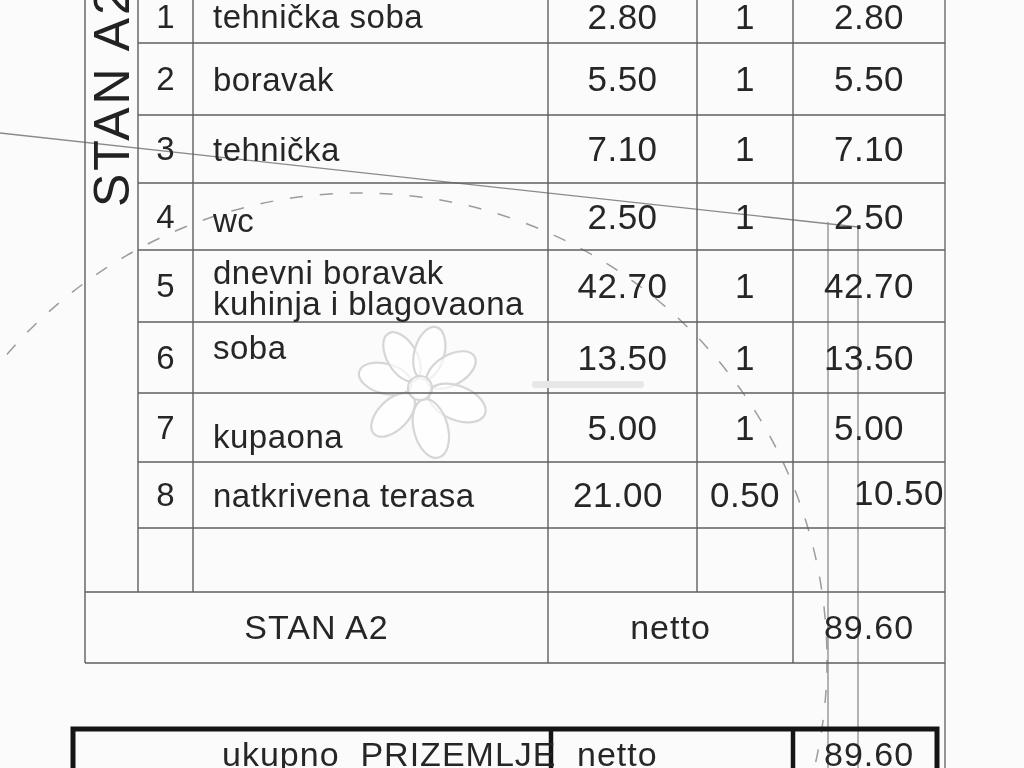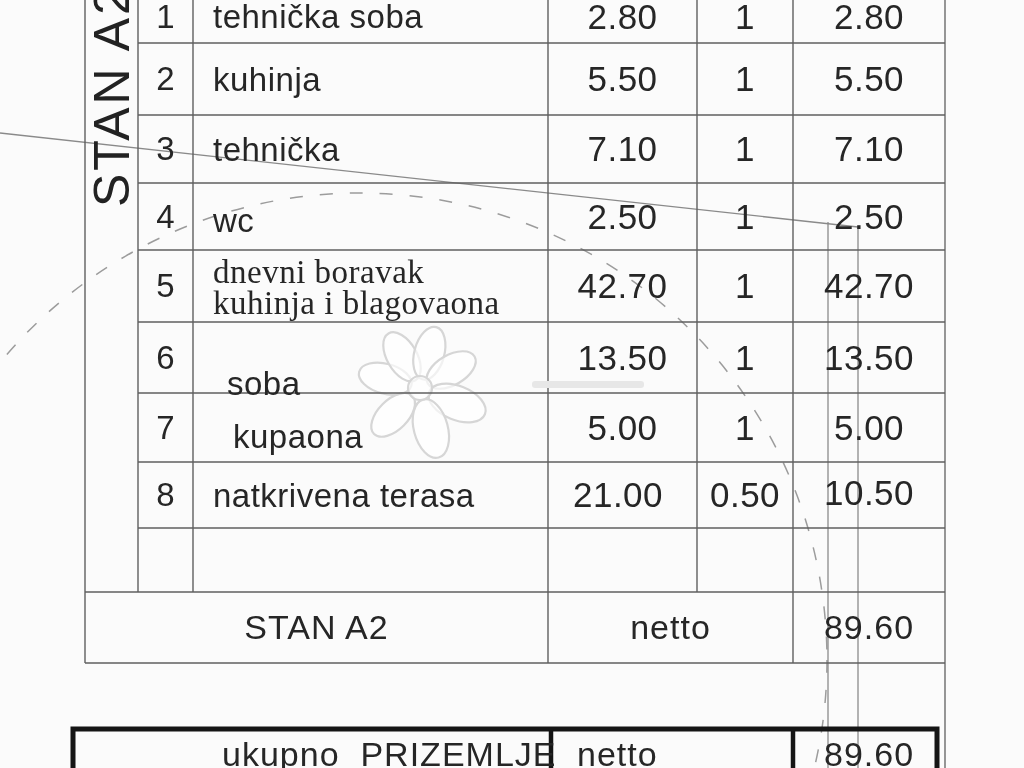--- a/index.html
+++ b/index.html
@@ -94,55 +94,55 @@
 
   <div id="watermark-tagline"></div>
 
   <div id="sheet">
       <div class="txt center cell-num" style="left: 138px; top: -10px; width: 55px; height: 53px;">1</div>
       <div class="txt cell-name" style="left: 213px; top: -10px; width: 335px; height: 53px;">tehnička soba</div>
       <div class="txt center cell-val" style="left: 548px; top: -10px; width: 149px; height: 53px;">2.80</div>
       <div class="txt center cell-val" style="left: 697px; top: -10px; width: 96px; height: 53px;">1</div>
       <div class="txt center cell-val" style="left: 793px; top: -10px; width: 152px; height: 53px;">2.80</div>
       <div class="txt center cell-num" style="left: 138px; top: 43px; width: 55px; height: 72px;">2</div>
-      <div class="txt cell-name" style="left: 213px; top: 43px; width: 335px; height: 72px;">kuhinja</div>
+      <div class="txt cell-name" style="left: 213px; top: 43px; width: 335px; height: 72px;">boravak</div>
       <div class="txt center cell-val" style="left: 548px; top: 43px; width: 149px; height: 72px;">5.50</div>
       <div class="txt center cell-val" style="left: 697px; top: 43px; width: 96px; height: 72px;">1</div>
       <div class="txt center cell-val" style="left: 793px; top: 43px; width: 152px; height: 72px;">5.50</div>
       <div class="txt center cell-num" style="left: 138px; top: 115px; width: 55px; height: 68px;">3</div>
       <div class="txt cell-name" style="left: 213px; top: 115px; width: 335px; height: 68px;">tehnička</div>
       <div class="txt center cell-val" style="left: 548px; top: 115px; width: 149px; height: 68px;">7.10</div>
       <div class="txt center cell-val" style="left: 697px; top: 115px; width: 96px; height: 68px;">1</div>
       <div class="txt center cell-val" style="left: 793px; top: 115px; width: 152px; height: 68px;">7.10</div>
       <div class="txt center cell-num" style="left: 138px; top: 183px; width: 55px; height: 67px;">4</div>
       <div class="txt cell-name" style="left: 213px; top: 183px; width: 335px; height: 75px;">wc</div>
       <div class="txt center cell-val" style="left: 548px; top: 183px; width: 149px; height: 67px;">2.50</div>
       <div class="txt center cell-val" style="left: 697px; top: 183px; width: 96px; height: 67px;">1</div>
       <div class="txt center cell-val" style="left: 793px; top: 183px; width: 152px; height: 67px;">2.50</div>
       <div class="txt center cell-num" style="left: 138px; top: 250px; width: 55px; height: 72px;">5</div>
-      <div class="txt cell-name" style="left: 213px; top: 250px; width: 335px; height: 76px; font-family: Liberation Serif, serif;">dnevni boravak
+      <div class="txt cell-name" style="left: 213px; top: 250px; width: 335px; height: 76px;">dnevni boravak
 kuhinja i blagovaona</div>
       <div class="txt center cell-val" style="left: 548px; top: 250px; width: 149px; height: 72px;">42.70</div>
       <div class="txt center cell-val" style="left: 697px; top: 250px; width: 96px; height: 72px;">1</div>
       <div class="txt center cell-val" style="left: 793px; top: 250px; width: 152px; height: 72px;">42.70</div>
       <div class="txt center cell-num" style="left: 138px; top: 322px; width: 55px; height: 71px;">6</div>
-      <div class="txt cell-name" style="left: 213px; top: 342px; width: 335px; height: 83px; margin-left: 14px;">soba</div>
+      <div class="txt cell-name" style="left: 213px; top: 306px; width: 335px; height: 83px;">soba</div>
       <div class="txt center cell-val" style="left: 548px; top: 322px; width: 149px; height: 71px;">13.50</div>
       <div class="txt center cell-val" style="left: 697px; top: 322px; width: 96px; height: 71px;">1</div>
       <div class="txt center cell-val" style="left: 793px; top: 322px; width: 152px; height: 71px;">13.50</div>
       <div class="txt center cell-num" style="left: 138px; top: 393px; width: 55px; height: 69px;">7</div>
-      <div class="txt cell-name" style="left: 213px; top: 393px; width: 335px; height: 86px; margin-left: 20px;">kupaona</div>
+      <div class="txt cell-name" style="left: 213px; top: 393px; width: 335px; height: 86px;">kupaona</div>
       <div class="txt center cell-val" style="left: 548px; top: 393px; width: 149px; height: 69px;">5.00</div>
       <div class="txt center cell-val" style="left: 697px; top: 393px; width: 96px; height: 69px;">1</div>
       <div class="txt center cell-val" style="left: 793px; top: 393px; width: 152px; height: 69px;">5.00</div>
       <div class="txt center cell-num" style="left: 138px; top: 462px; width: 55px; height: 66px;">8</div>
       <div class="txt cell-name" style="left: 213px; top: 462px; width: 335px; height: 66px;">natkrivena terasa</div>
       <div class="txt center cell-val" style="left: 548px; top: 462px; width: 140px; height: 66px;">21.00</div>
       <div class="txt center cell-val" style="left: 697px; top: 462px; width: 96px; height: 66px; border-radius: 26px;">0.50</div>
-      <div class="txt center cell-val" style="left: 793px; top: 462px; width: 152px; height: 62px;">10.50</div>
+      <div class="txt center cell-val" style="left: 793px; top: 462px; width: 152px; height: 62px; padding-left: 30px;">10.50</div>
     </div>
 
   <div class="txt center sum-txt" style="left:85px;top:592px;width:463px;height:71px;">STAN A2</div>
   <div class="txt center sum-txt" style="left:548px;top:592px;width:245px;height:71px;">netto</div>
   <div class="txt center sum-txt" style="left:793px;top:592px;width:152px;height:71px;">89.60</div>
 
   <span class="bottom-txt" style="left:222px;top:736px;">ukupno  PRIZEMLJE</span>
   <span class="bottom-txt" style="left:577px;top:736px;">netto</span>
   <span class="bottom-txt" style="left:824px;top:736px;">89.60</span>
 </div>

